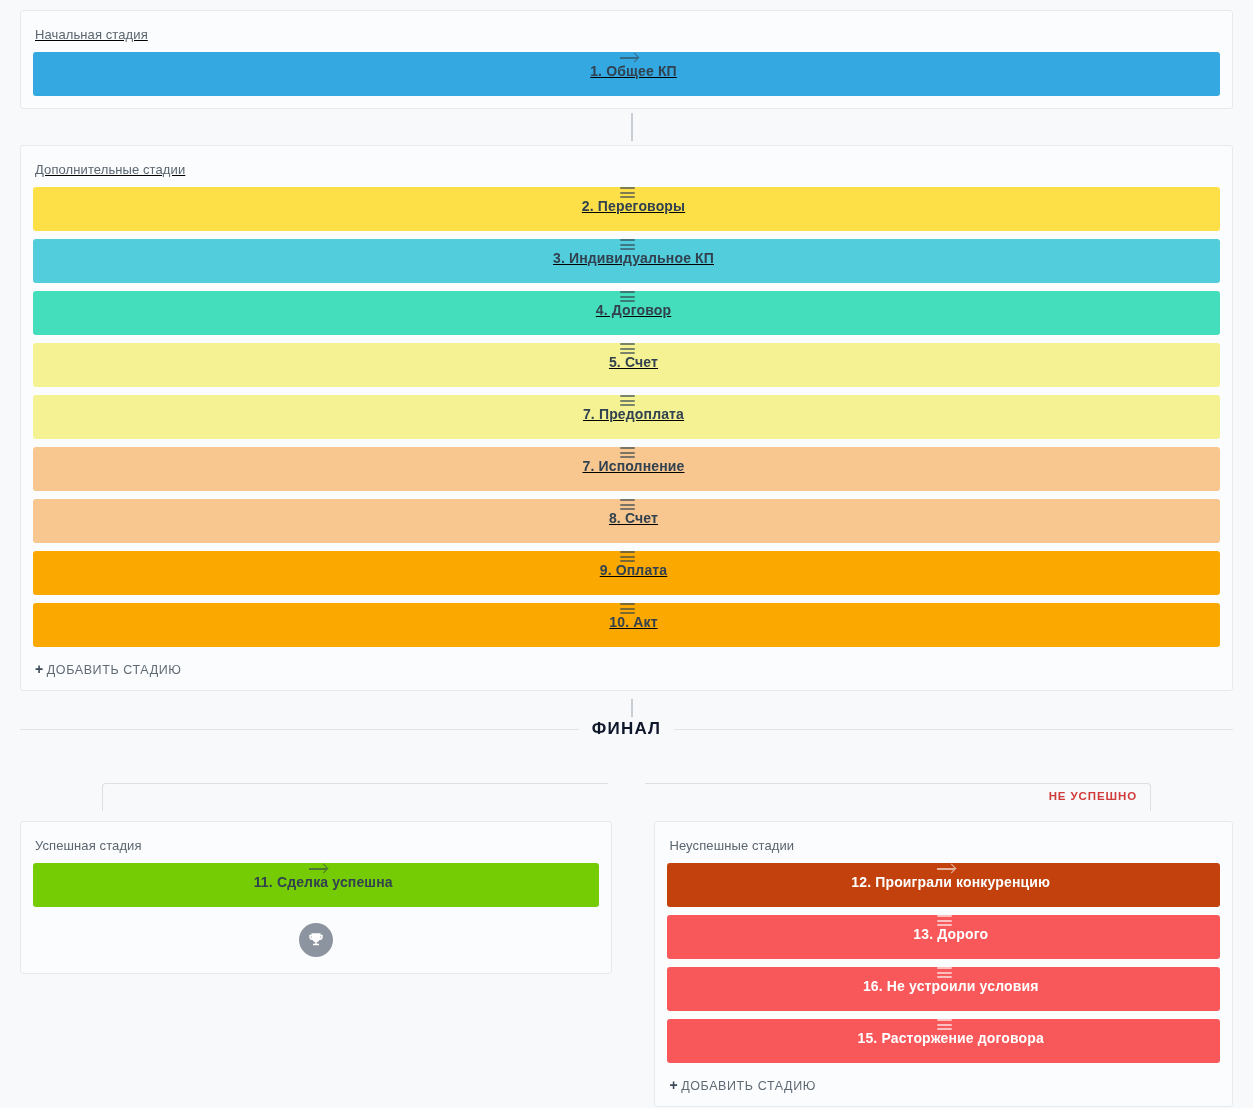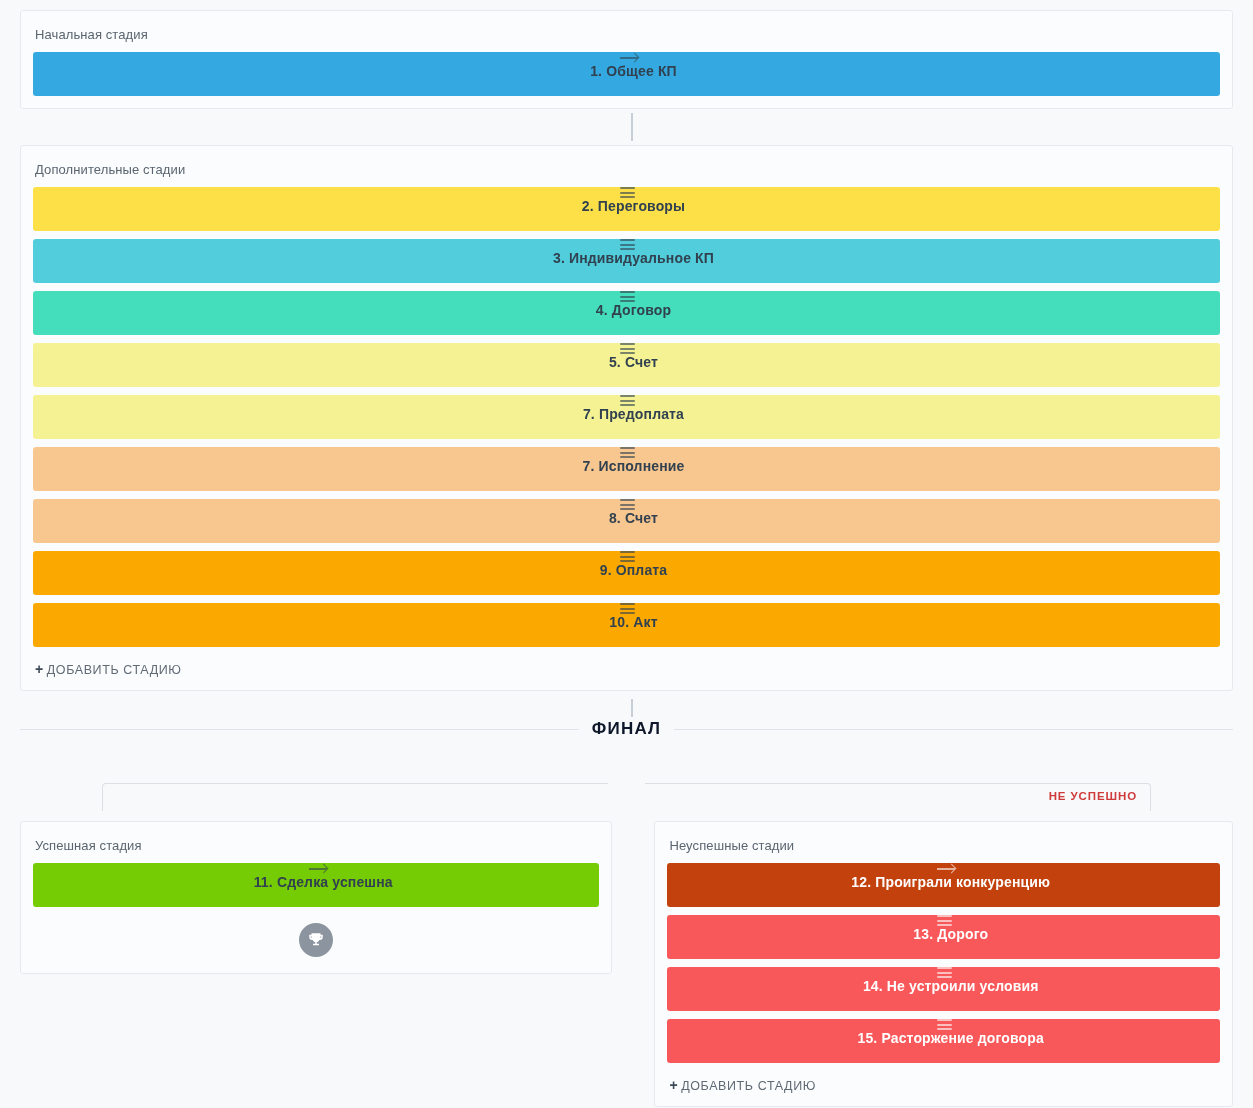--- a/index.html
+++ b/index.html
@@ -10,20 +10,21 @@
     background: #f8f9fb;
     font-family: "Liberation Sans", "DejaVu Sans", sans-serif;
     overflow: hidden;
   }
 
   .page {
     position: relative;
     width: 1253px;
     height: 1108px;
     padding: 10px 20px 0 20px;
+    text-decoration: underline;
   }
 
   
   .panel {
     background: #fbfcfd;
     border: 1px solid #e6eaef;
     border-radius: 3px;
     padding: 16px 12px 12px 12px;
   }
 
@@ -429,21 +430,21 @@
             <span class="stage-label">13. Дорого</span>
           </div>
           <div class="stage light" style="background: rgb(249, 88, 90);">
             <span class="stage-icon">
               <span class="handle-icon">
                 <i></i>
                 <i></i>
                 <i></i>
               </span>
             </span>
-            <span class="stage-label">14. Не устроили условия</span>
+            <span class="stage-label">16. Не устроили условия</span>
           </div>
           <div class="stage light" style="background: rgb(249, 88, 90); text-align: right;">
             <span class="stage-icon">
               <span class="handle-icon">
                 <i></i>
                 <i></i>
                 <i></i>
               </span>
             </span>
             <span class="stage-label">15. Расторжение договора</span>

